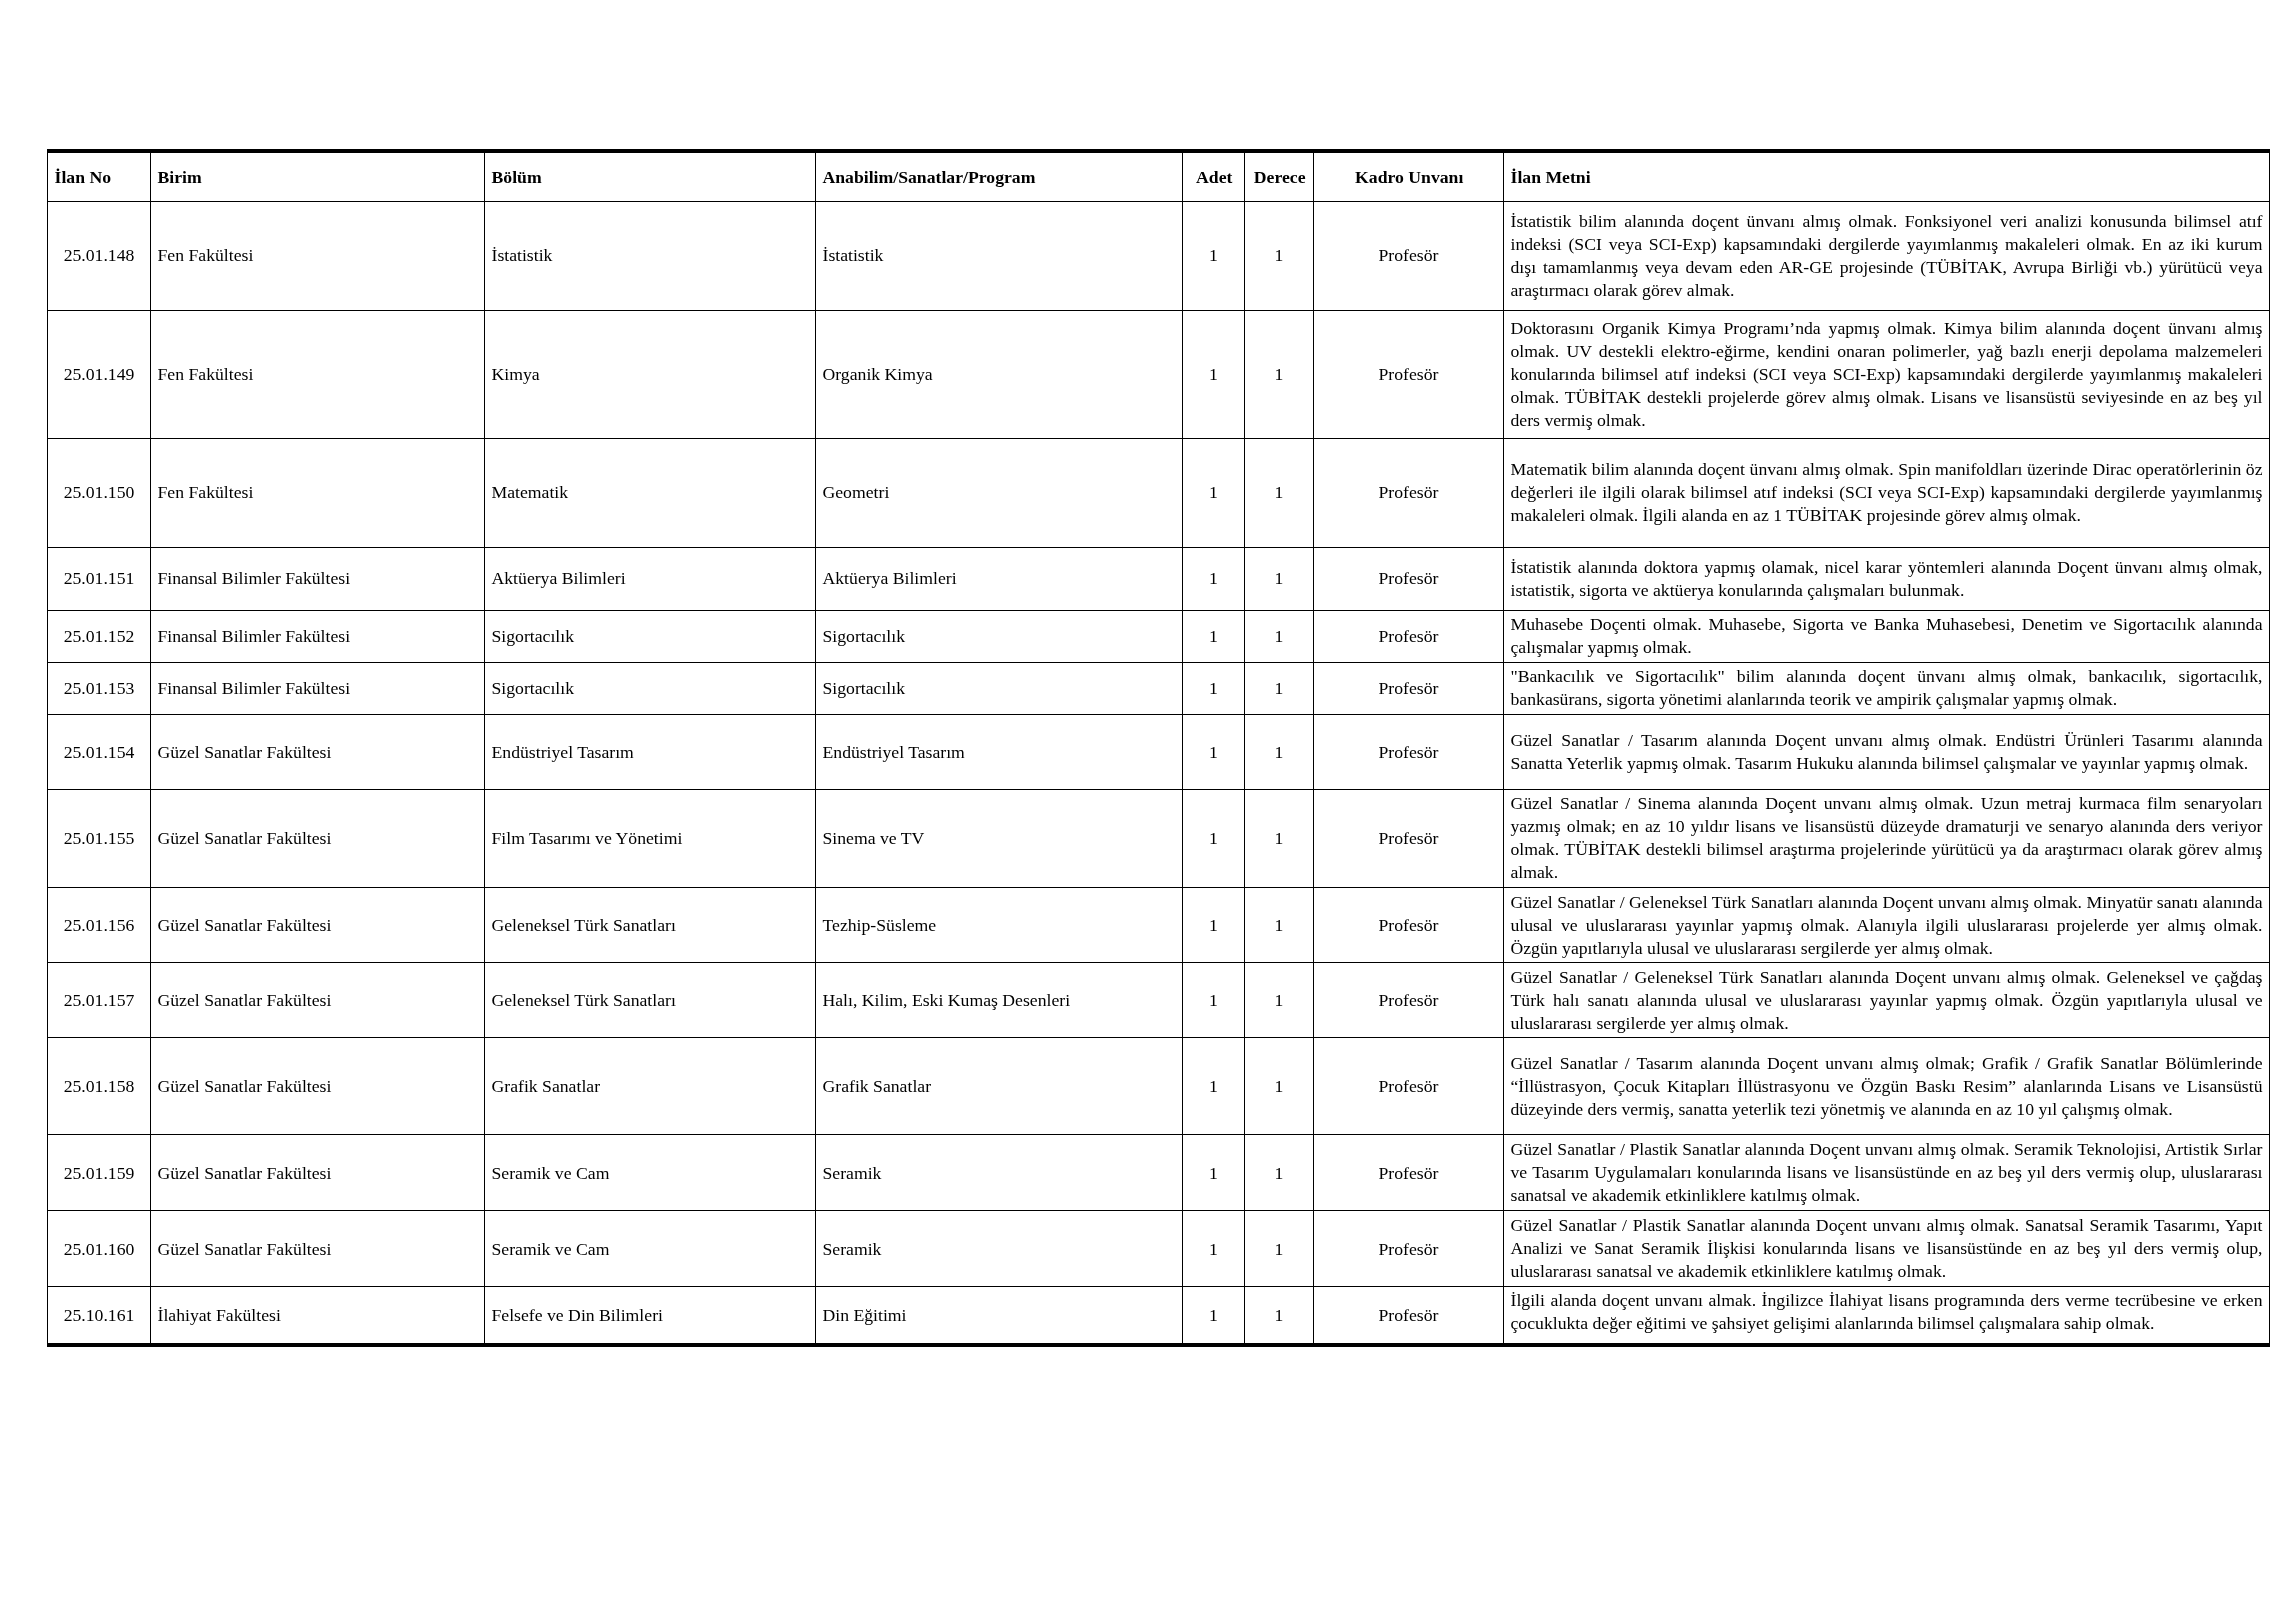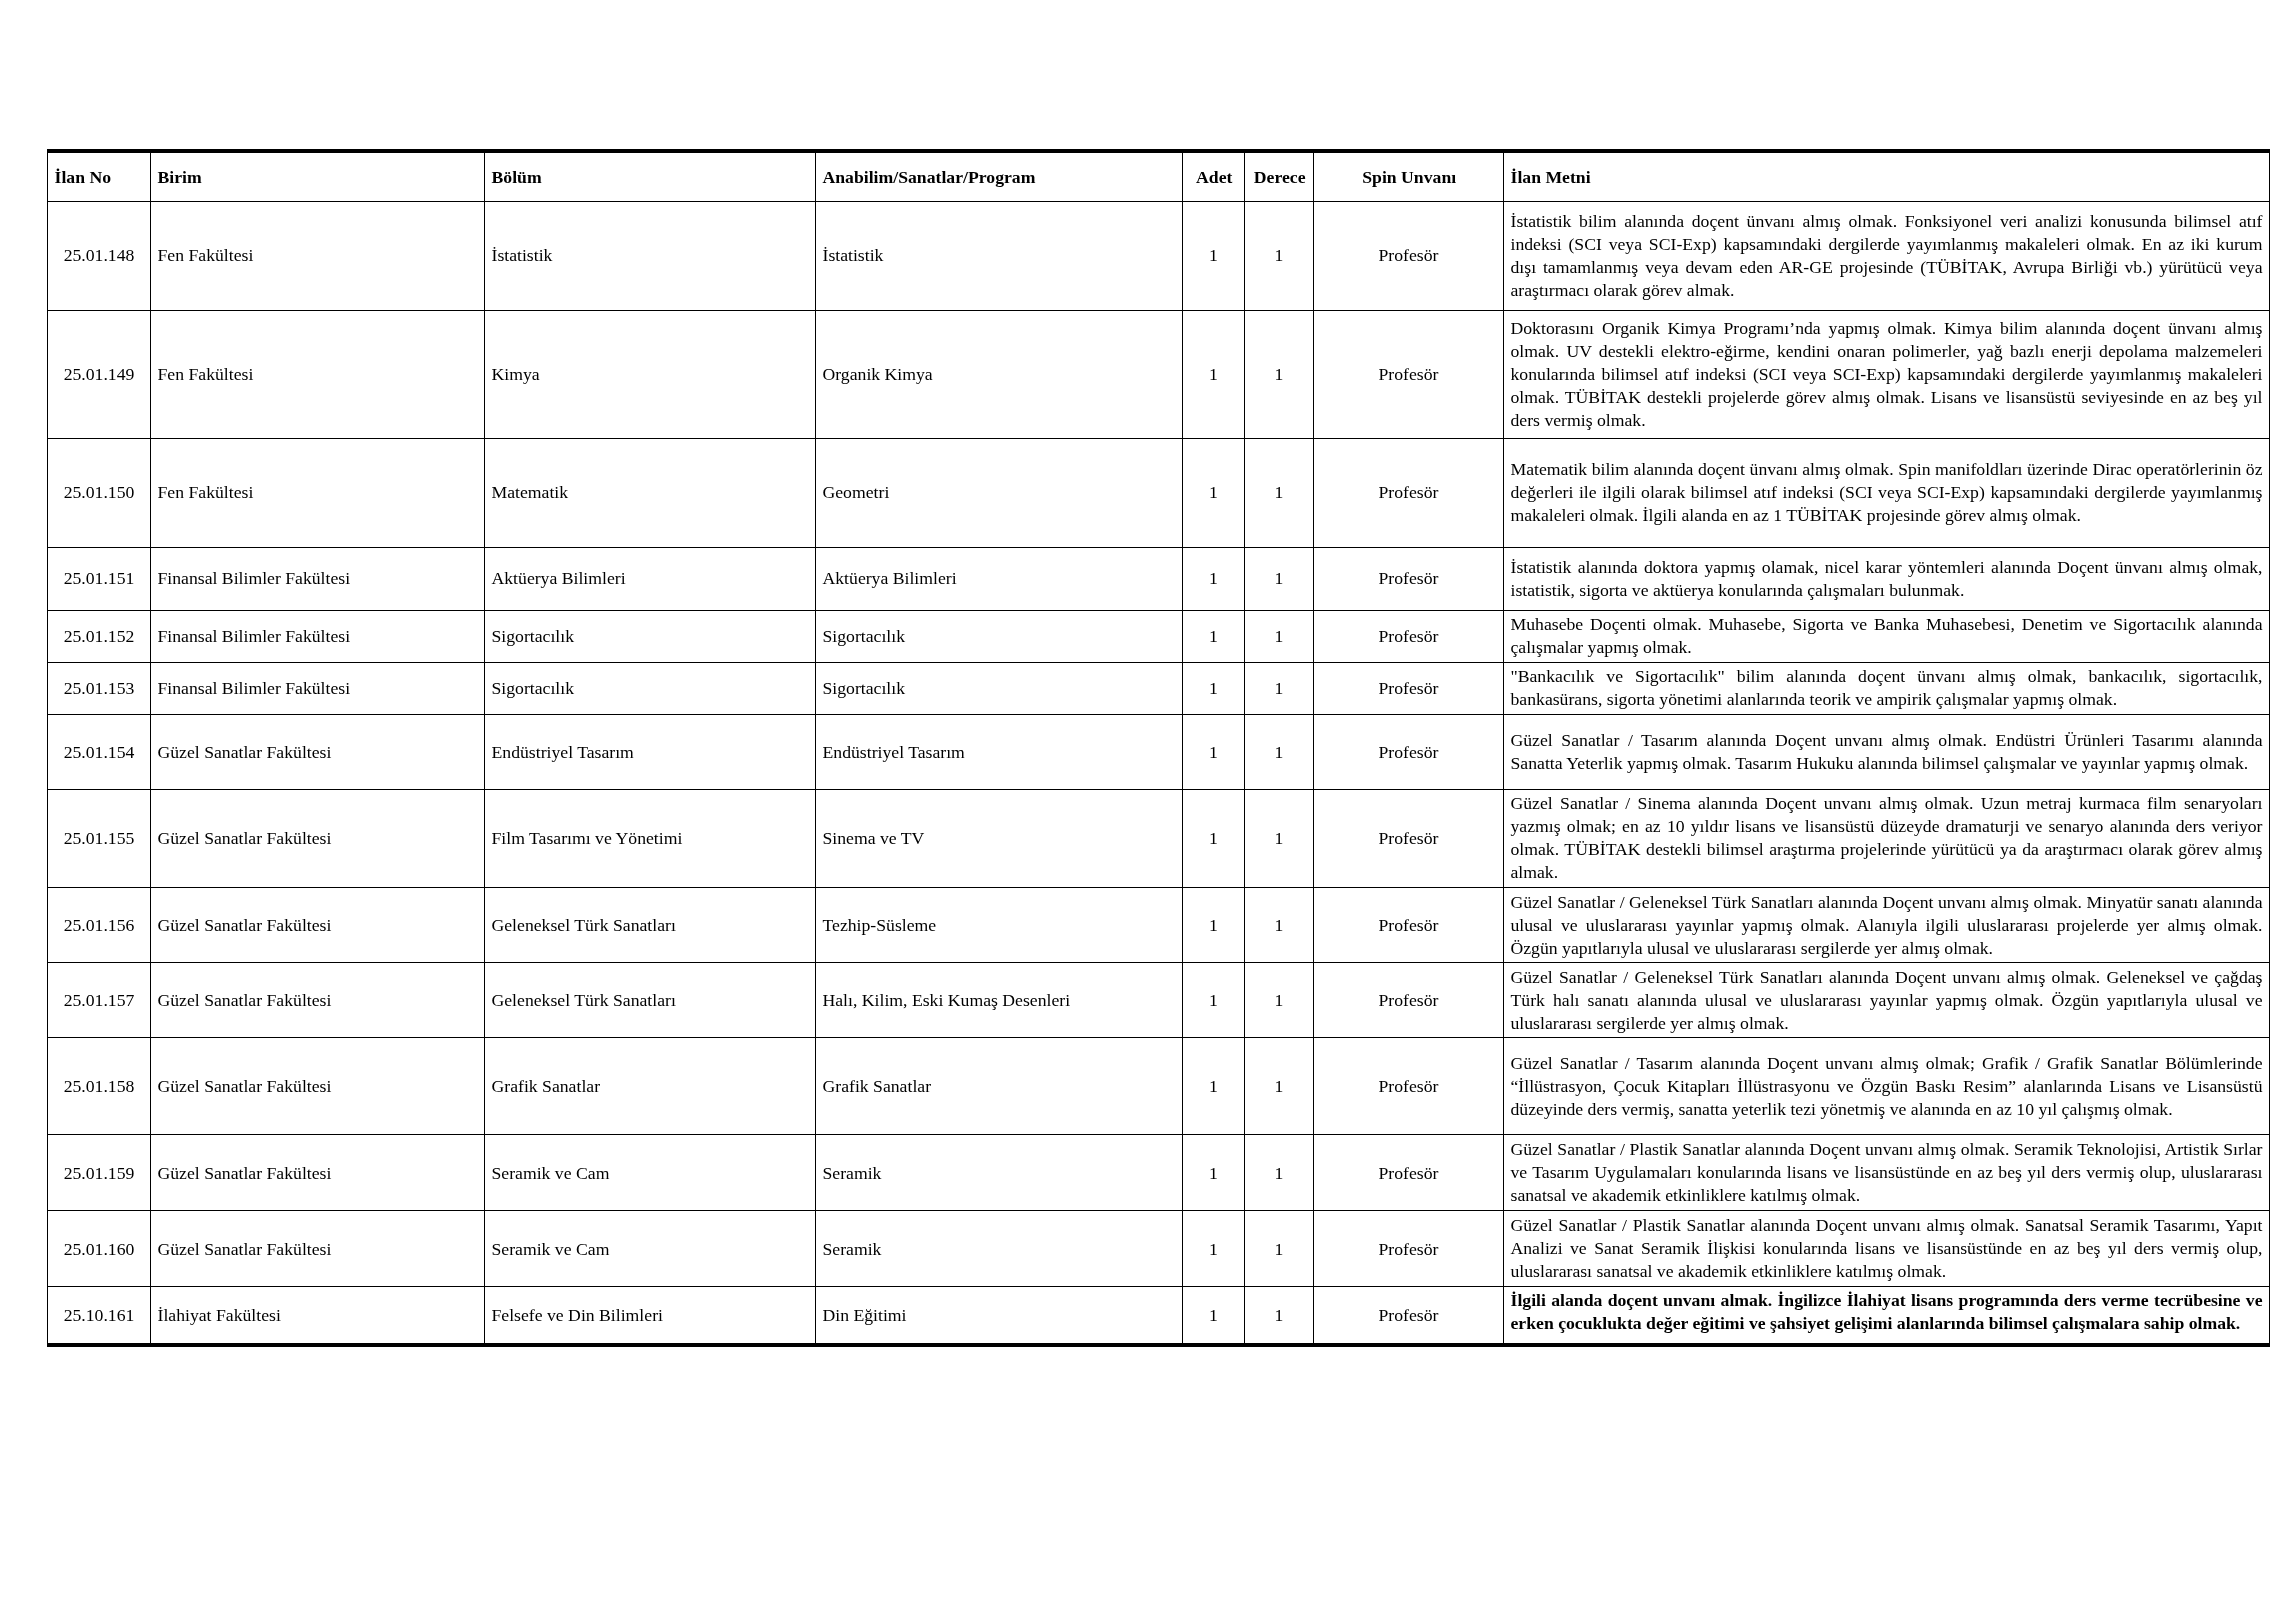--- a/index.html
+++ b/index.html
@@ -114,21 +114,20 @@
   tr[data-h="157"] { height: 74px; }
   tr[data-h="158"] { height: 97px; }
   tr[data-h="159"] { height: 76px; }
   tr[data-h="160"] { height: 76px; }
   tr[data-h="161"] { height: 58px;  }
 
   tr.last-row td.metni {
     vertical-align: top;
     overflow: visible;
     padding-top: 1.3px;
-    font-weight: bold;
   }
 </style>
 </head>
 <body>
 
 <div class="page">
 
   <table class="kadro-table">
     <colgroup>
       <col class="c-ilanno">
@@ -142,21 +141,21 @@
     </colgroup>
 
     <thead>
       <tr>
         <th>İlan No</th>
         <th>Birim</th>
         <th>Bölüm</th>
         <th>Anabilim/Sanatlar/Program</th>
         <th class="ctr">Adet</th>
         <th class="ctr">Derece</th>
-        <th class="ctr">Spin Unvanı</th>
+        <th class="ctr">Kadro Unvanı</th>
         <th>İlan Metni</th>
       </tr>
     </thead>
 
     <tbody>
 
       <tr data-h="148">
         <td class="ilanno">25.01.148</td>
         <td class="birim">Fen Fakültesi</td>
         <td class="bolum">İstatistik</td>

